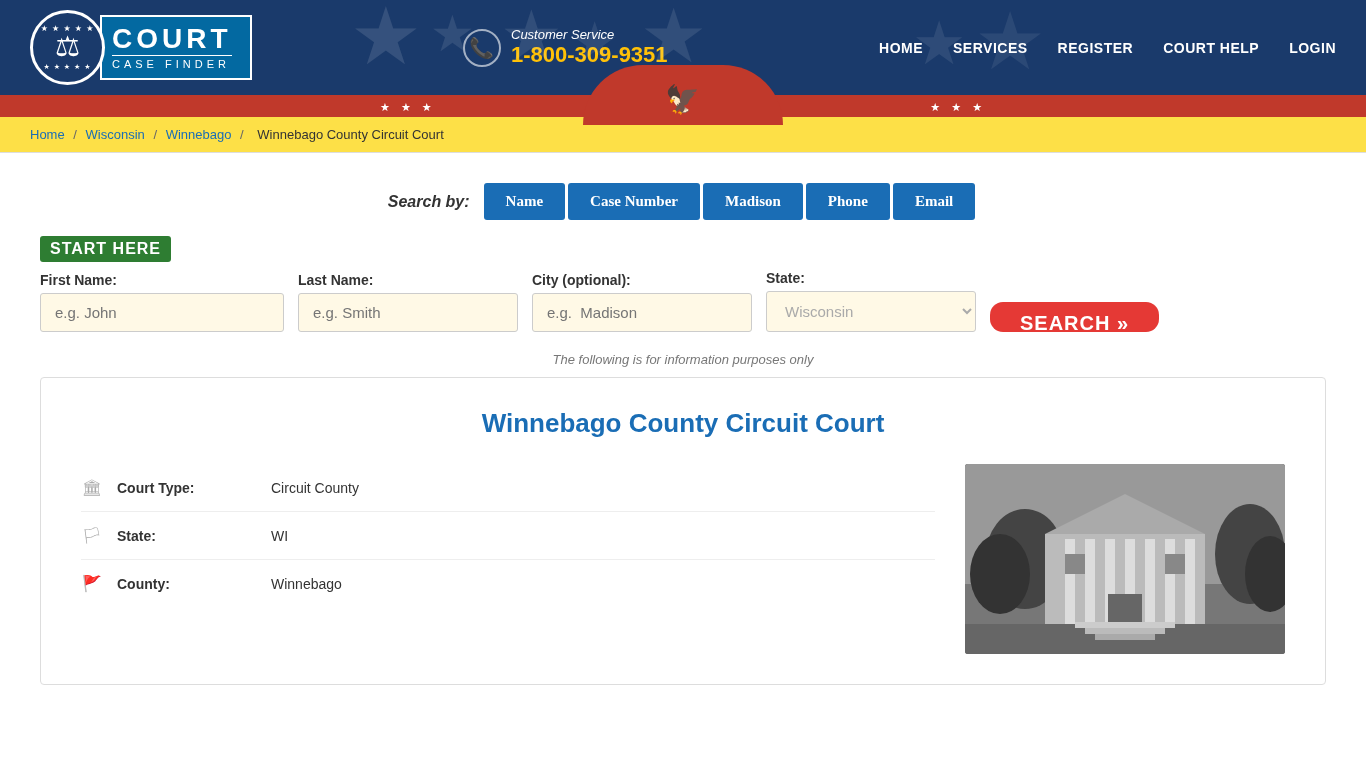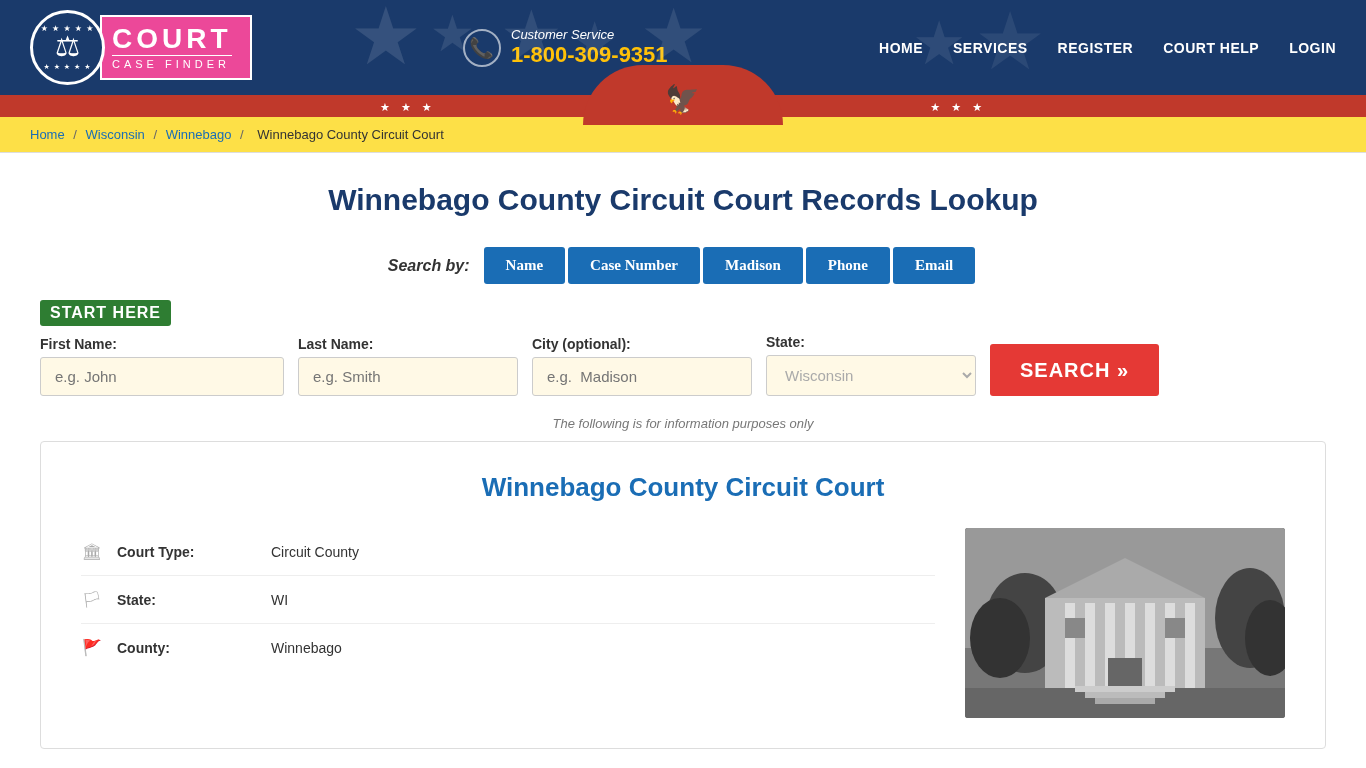--- a/index.html
+++ b/index.html
@@ -53,21 +53,21 @@
     }
     .logo-pillar {
       font-size: 28px;
       line-height: 1;
     }
     .logo-stars-top {
       font-size: 8px;
       letter-spacing: 1px;
     }
     .logo-text-box {
-      background: #ec4899;
+      background: #0369a1;
       border: 2px solid #fff;
       padding: 8px 18px 8px 10px;
       margin-left: -5px;
       color: #fff;
     }
     .logo-court {
       font-size: 28px;
       font-weight: 900;
       letter-spacing: 4px;
       line-height: 1;
@@ -247,25 +247,25 @@
     .input-last { width: 220px; }
     .input-city { width: 220px; }
     .select-state { width: 210px; background: #fff9e6; color: #333; }
     .search-btn {
       background: #e53935;
       color: #fff;
       font-size: 20px;
       font-weight: bold;
       padding: 10px 30px;
       border: none;
-      border-radius: 3px;
+      border-radius: 13px;
       cursor: pointer;
       white-space: nowrap;
       letter-spacing: 1px;
-      height: 52px;
+      height: 30px;
     }
 
     .info-note {
       text-align: center;
       font-style: italic;
       color: #777;
       font-size: 13px;
       margin-top: 12px;
     }
 
@@ -389,21 +389,20 @@
   <span>/</span>
   <a href="#">Wisconsin</a>
   <span>/</span>
   <a href="#">Winnebago</a>
   <span>/</span>
   <span class="current">Winnebago County Circuit Court</span>
 </div>
 
 <main class="main">
 
-  <h1 class="page-title">Winnebago County Circuit Court Records Lookup</h1>
 
   <div class="search-by-row">
     <span class="search-by-label">Search by:</span>
     <button class="tab-btn active">Name</button>
     <button class="tab-btn">Case Number</button>
     <button class="tab-btn">Madison</button>
     <button class="tab-btn">Phone</button>
     <button class="tab-btn">Email</button>
   </div>
 

